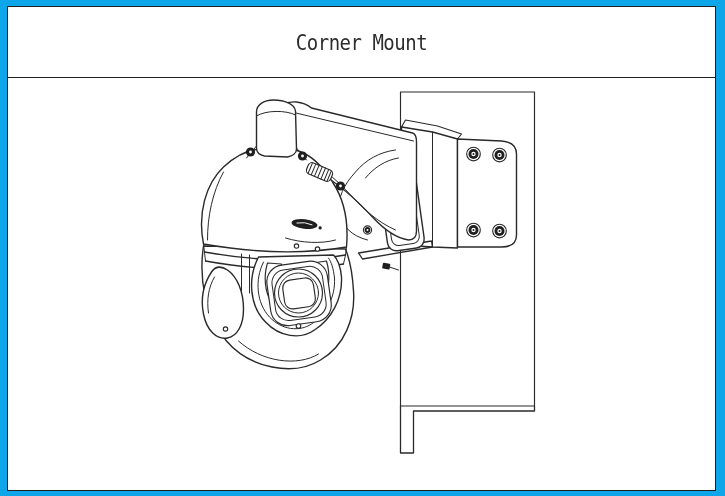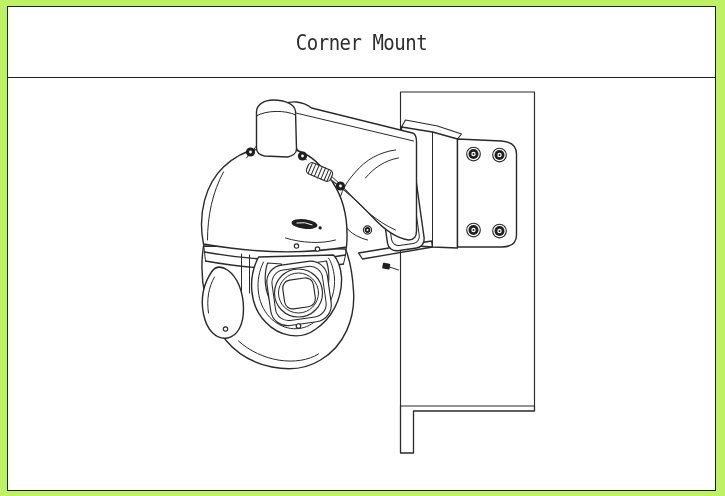--- a/index.html
+++ b/index.html
@@ -1,19 +1,19 @@
 <!DOCTYPE html>
 <html><head>
 <meta charset="utf-8">
 <style>
   html,body{margin:0;padding:0;background:#e8e8e8;}
   .page{
     position:relative;
     width:725px;height:496px;
-    background:#bef264;
+    background:#0ea5e9;
     font-family:"DejaVu Sans Mono","Liberation Mono",monospace;
     overflow:hidden;
   }
   .frame{
     position:absolute;
     left:7px;top:6px;width:709px;height:485px;
     border:1.6px solid #1f1f1f;
     box-sizing:border-box;
     background:#ffffff;
   }

